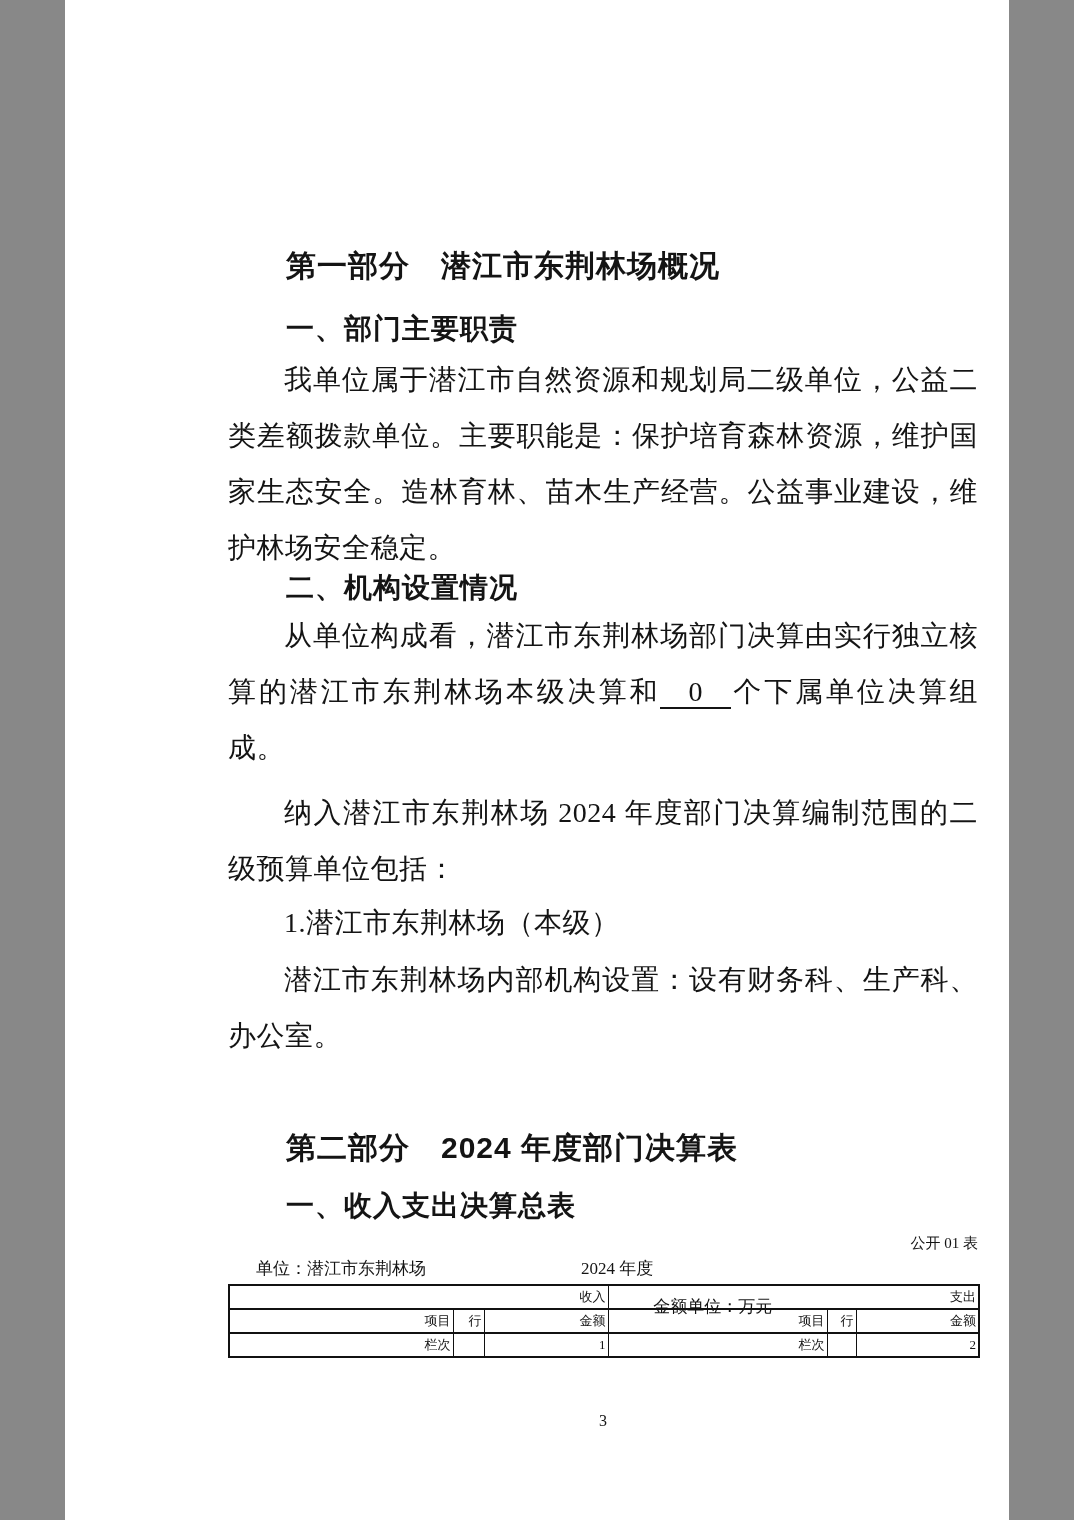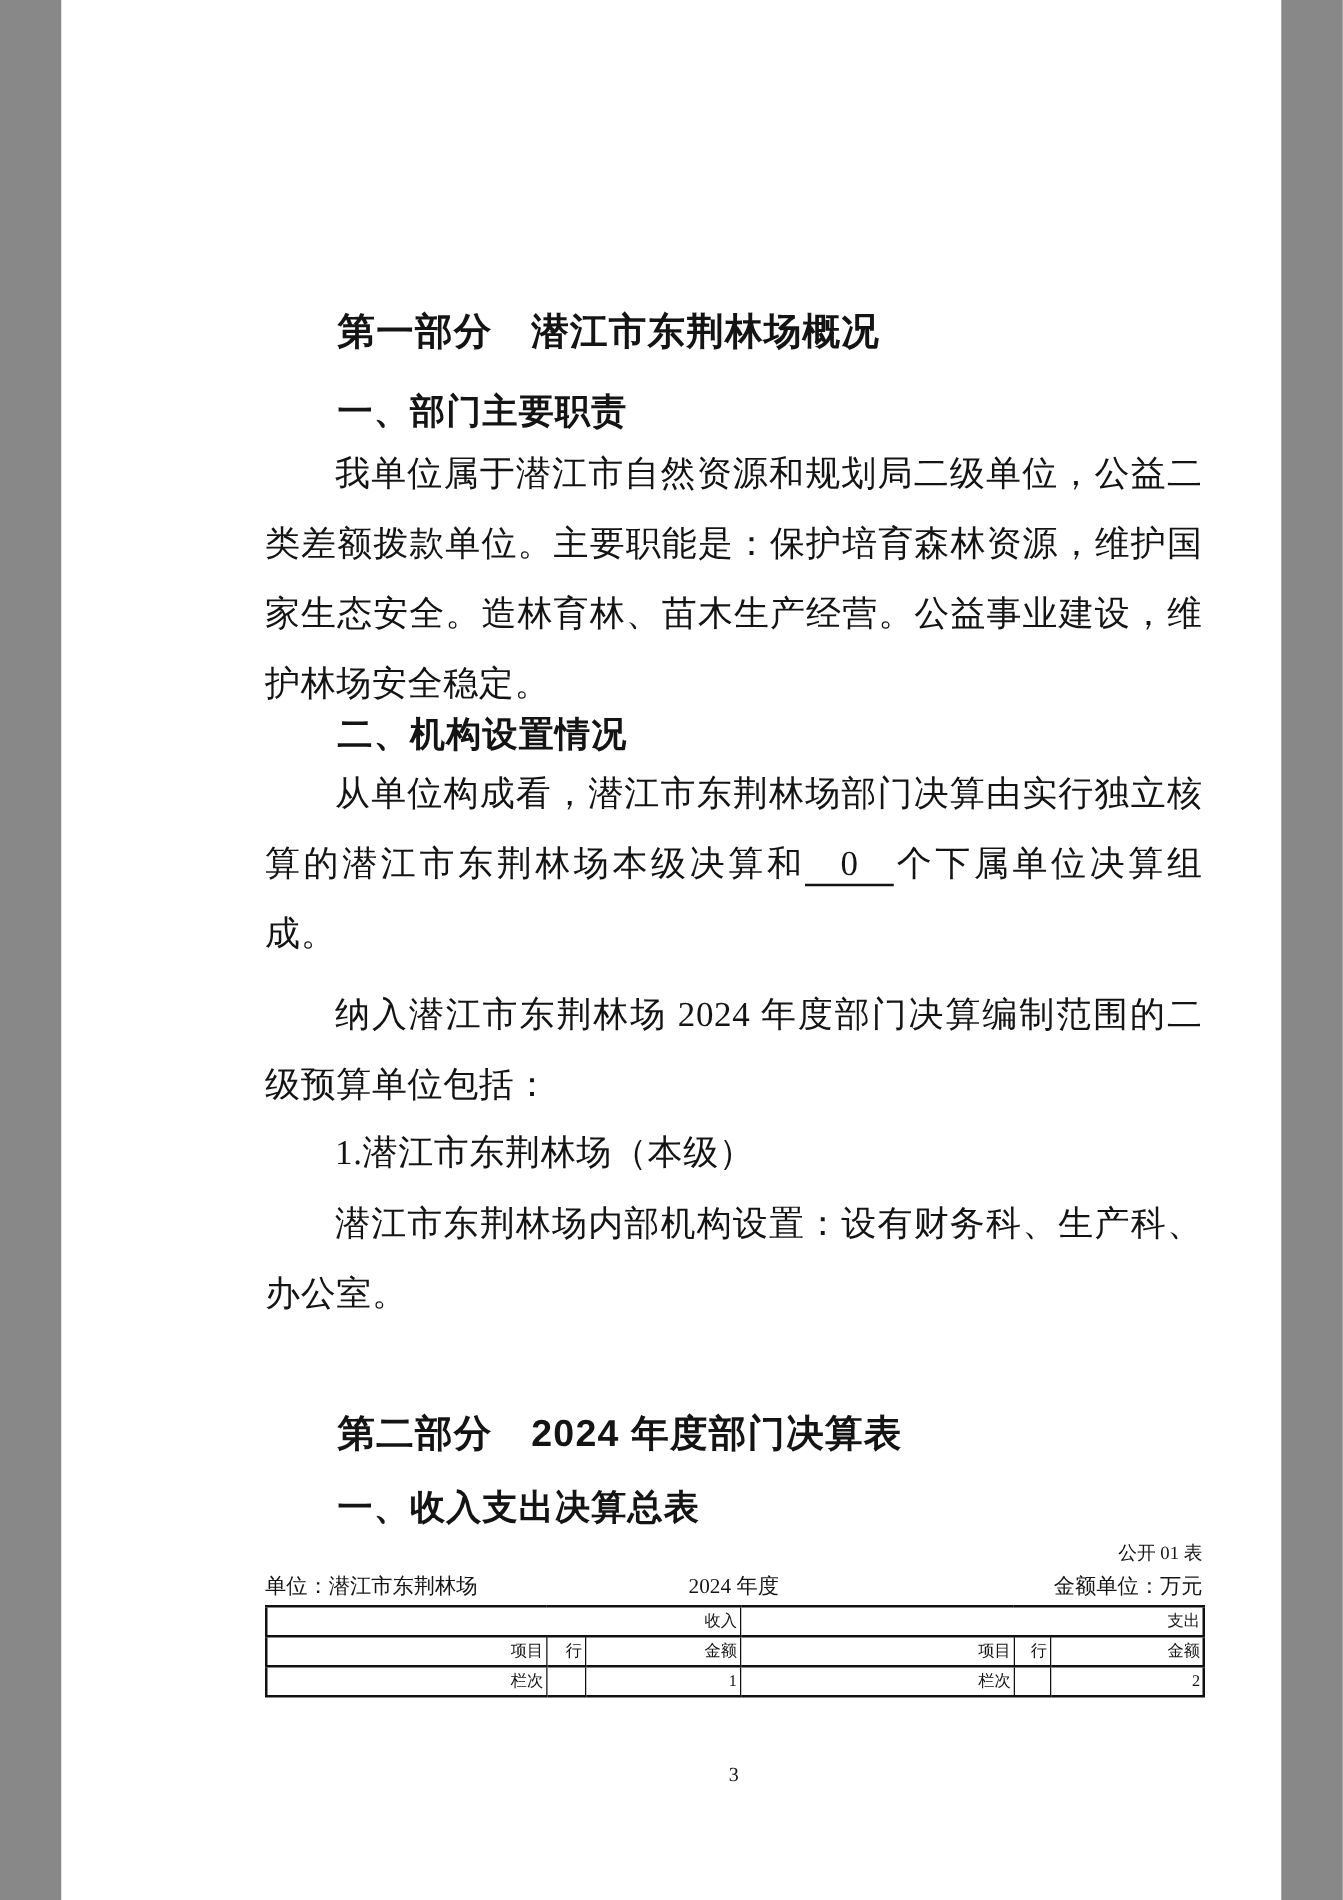--- a/index.html
+++ b/index.html
@@ -4,21 +4,20 @@
 <style>
   html,body{margin:0;padding:0;background:#888;}
   .page{
     position:relative;
     width:944px;height:1520px;
     margin:0 auto;
     background:#ffffff;
     color:#141414;
     font-family:"Liberation Serif","DejaVu Serif",serif;
     overflow:hidden;
-    padding-left:32px;
   }
   .abs{position:absolute;left:163px;width:750px;}
   .part-title{
     font-family:"Liberation Sans","DejaVu Sans",sans-serif;
     font-weight:700;
     font-size:30px;line-height:40px;
     text-indent:58px;
     letter-spacing:1px;
     white-space:nowrap;
   }
@@ -41,23 +40,23 @@
     padding:0 28px;
   }
   .table-label{
     font-size:15px;line-height:24px;
     text-align:right;
   }
   .table-meta{
     display:flex;
     font-size:17px;line-height:24px;
   }
-  .table-meta .m-left{flex:1;text-align:left;}
+  .table-meta .m-left{flex:1;text-align:left;margin-left:28px;}
   .table-meta .m-center{flex:0 0 auto;}
-  .table-meta .m-right{flex:1;text-align:right;}
+  .table-meta .m-right{flex:1;margin-top:38px;}
   table.fin{
     border-collapse:collapse;
     width:750px;
     table-layout:fixed;
     border:2px solid #111;
     font-size:13px;
   }
   table.fin td{
     border:1px solid #111;
     border-top-width:2px;

